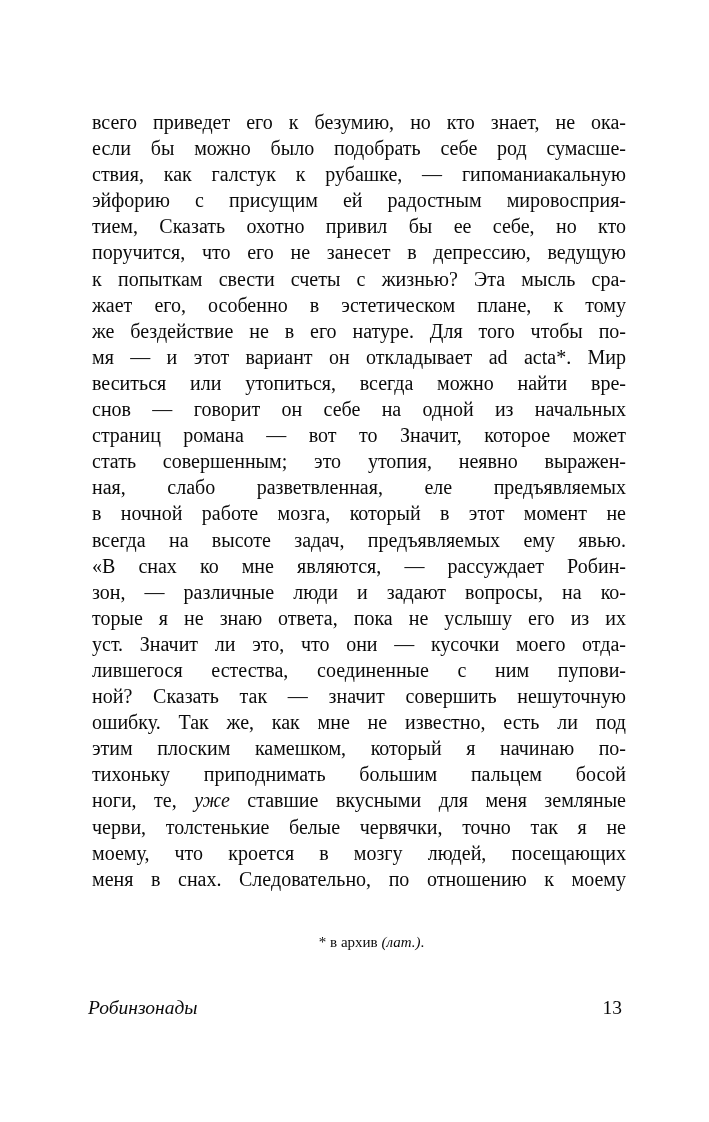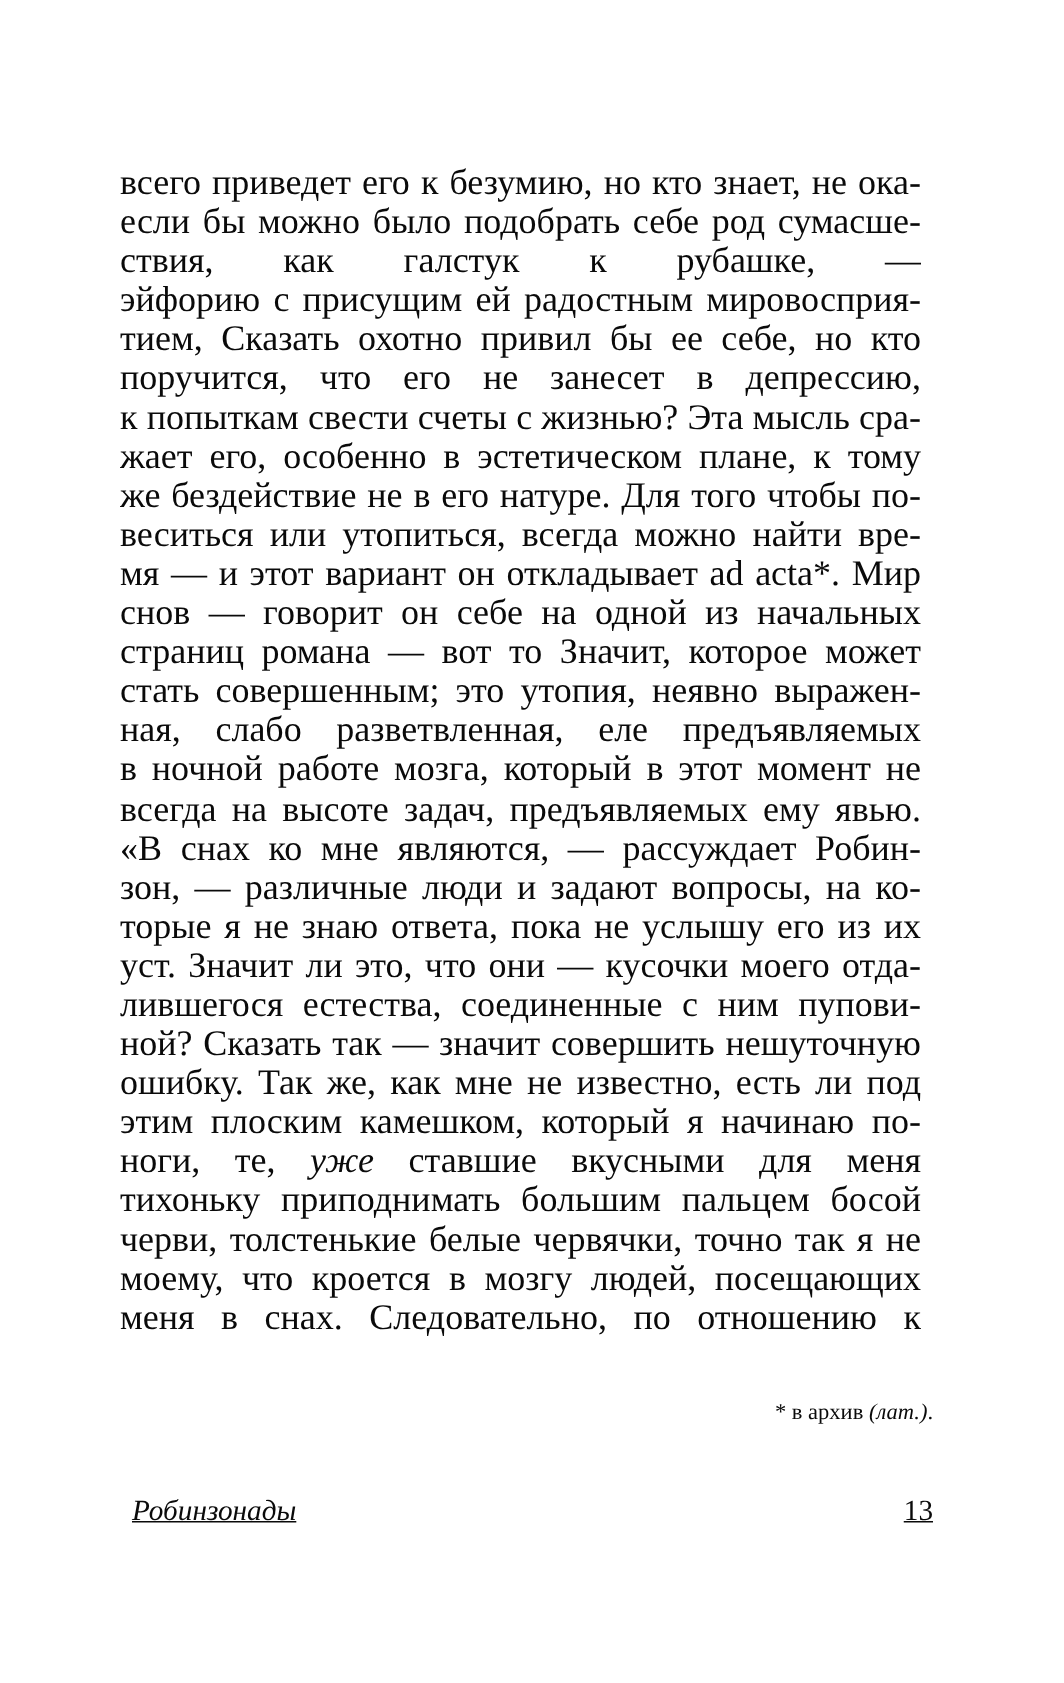--- a/index.html
+++ b/index.html
@@ -9,91 +9,90 @@
     position: relative;
     width: 709px;
     height: 1122px;
     background: #ffffff;
     color: #0a0a0a;
     font-family: "Liberation Serif", "DejaVu Serif", serif;
     overflow: hidden;
   }
   .text-block {
     position: absolute;
-    left: 80px;
+    left: 92px;
     top: 109px;
     width: 534px;
-    font-size: 24px;
+    font-size: 20px;
     line-height: 26.1px;
   }
   .line {
     text-align: justify;
     text-align-last: justify;
     height: 26.1px;
     overflow: hidden;
     white-space: normal;
   }
   .it { font-style: italic; }
   .footnote {
     position: absolute;
     left: 88px;
     top: 933px;
     width: 534px;
     font-size: 15px;
     line-height: 19px;
     padding-left: 33px;
-    text-align: right;
+    text-align: center;
   }
   .page-footer {
     position: absolute;
     left: 88px;
     top: 997px;
     width: 534px;
     display: flex;
     justify-content: space-between;
     align-items: flex-end;
     font-size: 19.5px;
-    text-decoration: underline;
   }
   .running-title { font-style: italic; }
   .page-number { font-style: normal; }
 </style>
 </head>
 <body>
 
 <div class="page">
 
   <div class="text-block">
       <div class="line"><span>всего приведет его к безумию, но кто знает, не ока-</span></div>
       <div class="line"><span>если бы можно было подобрать себе род сумасше-</span></div>
       <div class="line"><span>ствия, как галстук к рубашке, — гипоманиакальную</span></div>
       <div class="line"><span>эйфорию с присущим ей радостным мировосприя-</span></div>
       <div class="line"><span>тием, Сказать охотно привил бы ее себе, но кто</span></div>
       <div class="line"><span>поручится, что его не занесет в депрессию, ведущую</span></div>
       <div class="line"><span>к попыткам свести счеты с жизнью? Эта мысль сра-</span></div>
       <div class="line"><span>жает его, особенно в эстетическом плане, к тому</span></div>
       <div class="line"><span>же бездействие не в его натуре. Для того чтобы по-</span></div>
+      <div class="line"><span>мя — и этот вариант он откладывает ad acta*. Мир</span></div>
       <div class="line"><span>веситься или утопиться, всегда можно найти вре-</span></div>
-      <div class="line"><span>мя — и этот вариант он откладывает ad acta*. Мир</span></div>
       <div class="line"><span>снов — говорит он себе на одной из начальных</span></div>
       <div class="line"><span>страниц романа — вот то Значит, которое может</span></div>
       <div class="line"><span>стать совершенным; это утопия, неявно выражен-</span></div>
       <div class="line"><span>ная, слабо разветвленная, еле предъявляемых</span></div>
       <div class="line"><span>в ночной работе мозга, который в этот момент не</span></div>
       <div class="line"><span>всегда на высоте задач, предъявляемых ему явью.</span></div>
       <div class="line"><span>«В снах ко мне являются, — рассуждает Робин-</span></div>
       <div class="line"><span>зон, — различные люди и задают вопросы, на ко-</span></div>
       <div class="line"><span>торые я не знаю ответа, пока не услышу его из их</span></div>
       <div class="line"><span>уст. Значит ли это, что они — кусочки моего отда-</span></div>
       <div class="line"><span>лившегося естества, соединенные с ним пупови-</span></div>
       <div class="line"><span>ной? Сказать так — значит совершить нешуточную</span></div>
       <div class="line"><span>ошибку. Так же, как мне не известно, есть ли под</span></div>
       <div class="line"><span>этим плоским камешком, который я начинаю по-</span></div>
+      <div class="line"><span>тихоньку приподнимать большим пальцем босой</span></div>
       <div class="line"><span>ноги, те, </span><span class="it">уже</span><span> ставшие вкусными для меня земляные</span></div>
-      <div class="line"><span>тихоньку приподнимать большим пальцем босой</span></div>
       <div class="line"><span>черви, толстенькие белые червячки, точно так я не</span></div>
       <div class="line"><span>моему, что кроется в мозгу людей, посещающих</span></div>
       <div class="line"><span>меня в снах. Следовательно, по отношению к моему</span></div>
     </div>
 
   <div class="footnote">
     <span><span>* в архив </span><span class="it">(лат.)</span><span>.</span></span>
   </div>
 
   <div class="page-footer">

